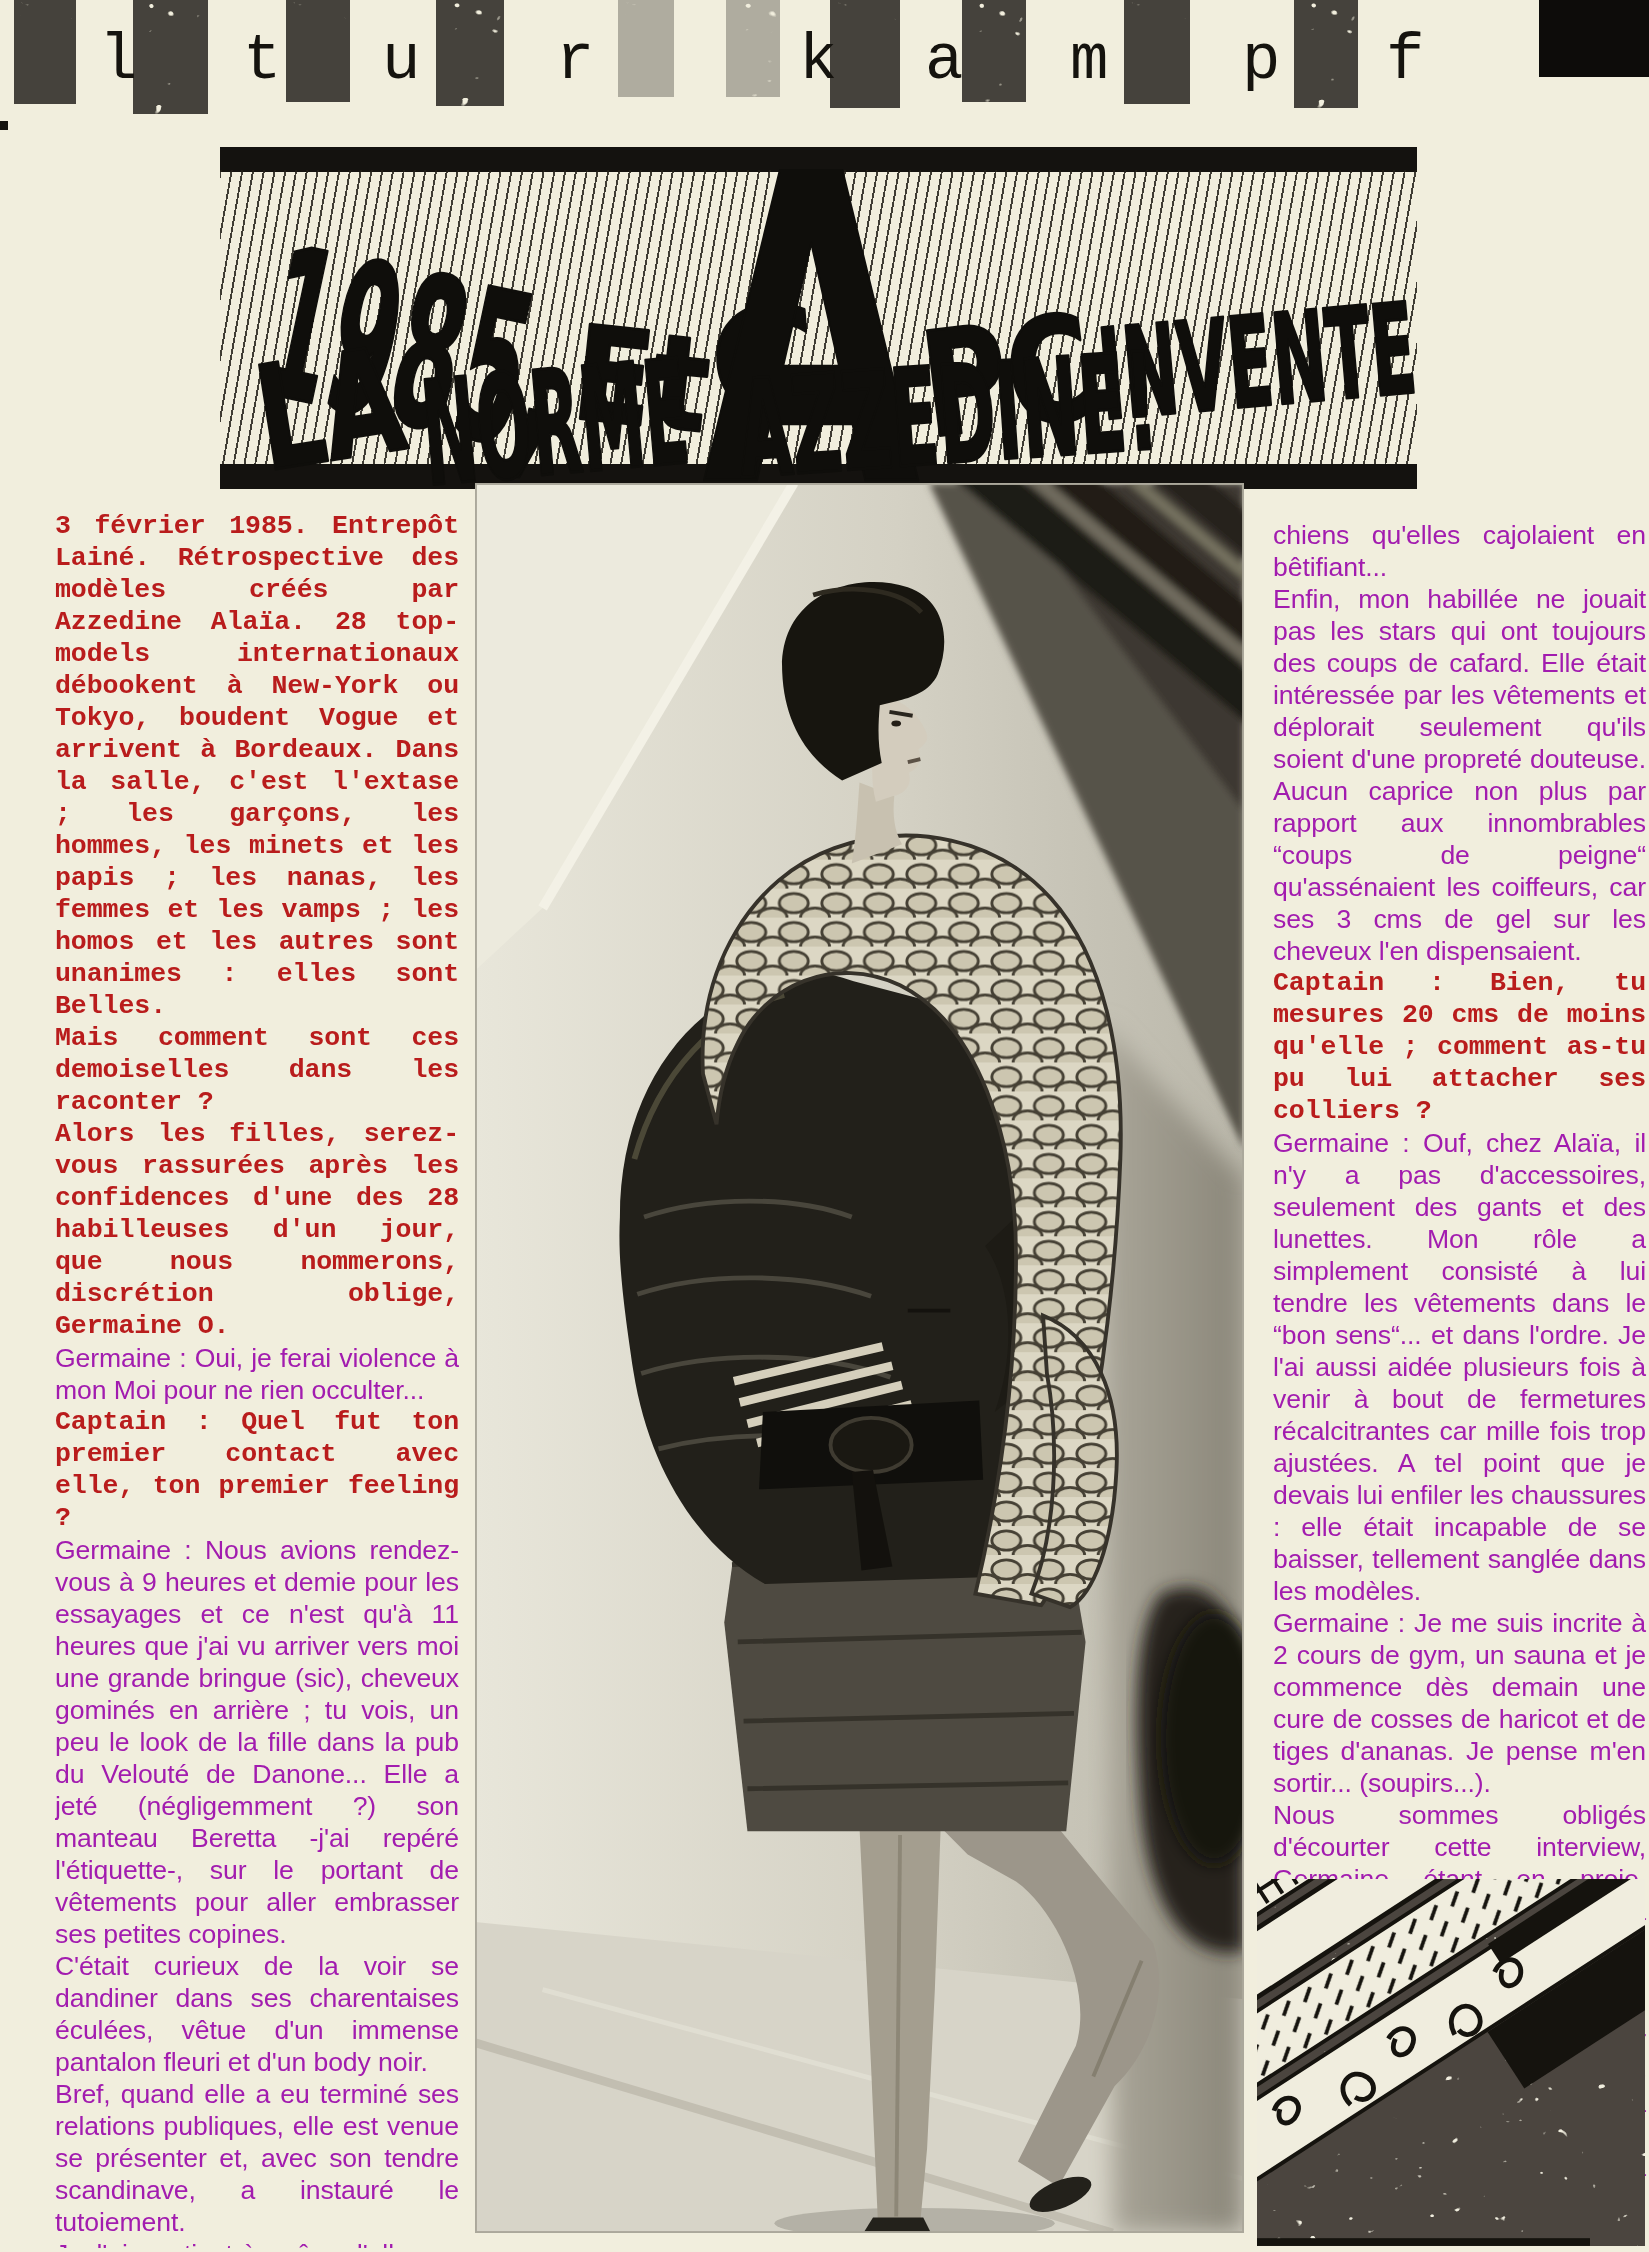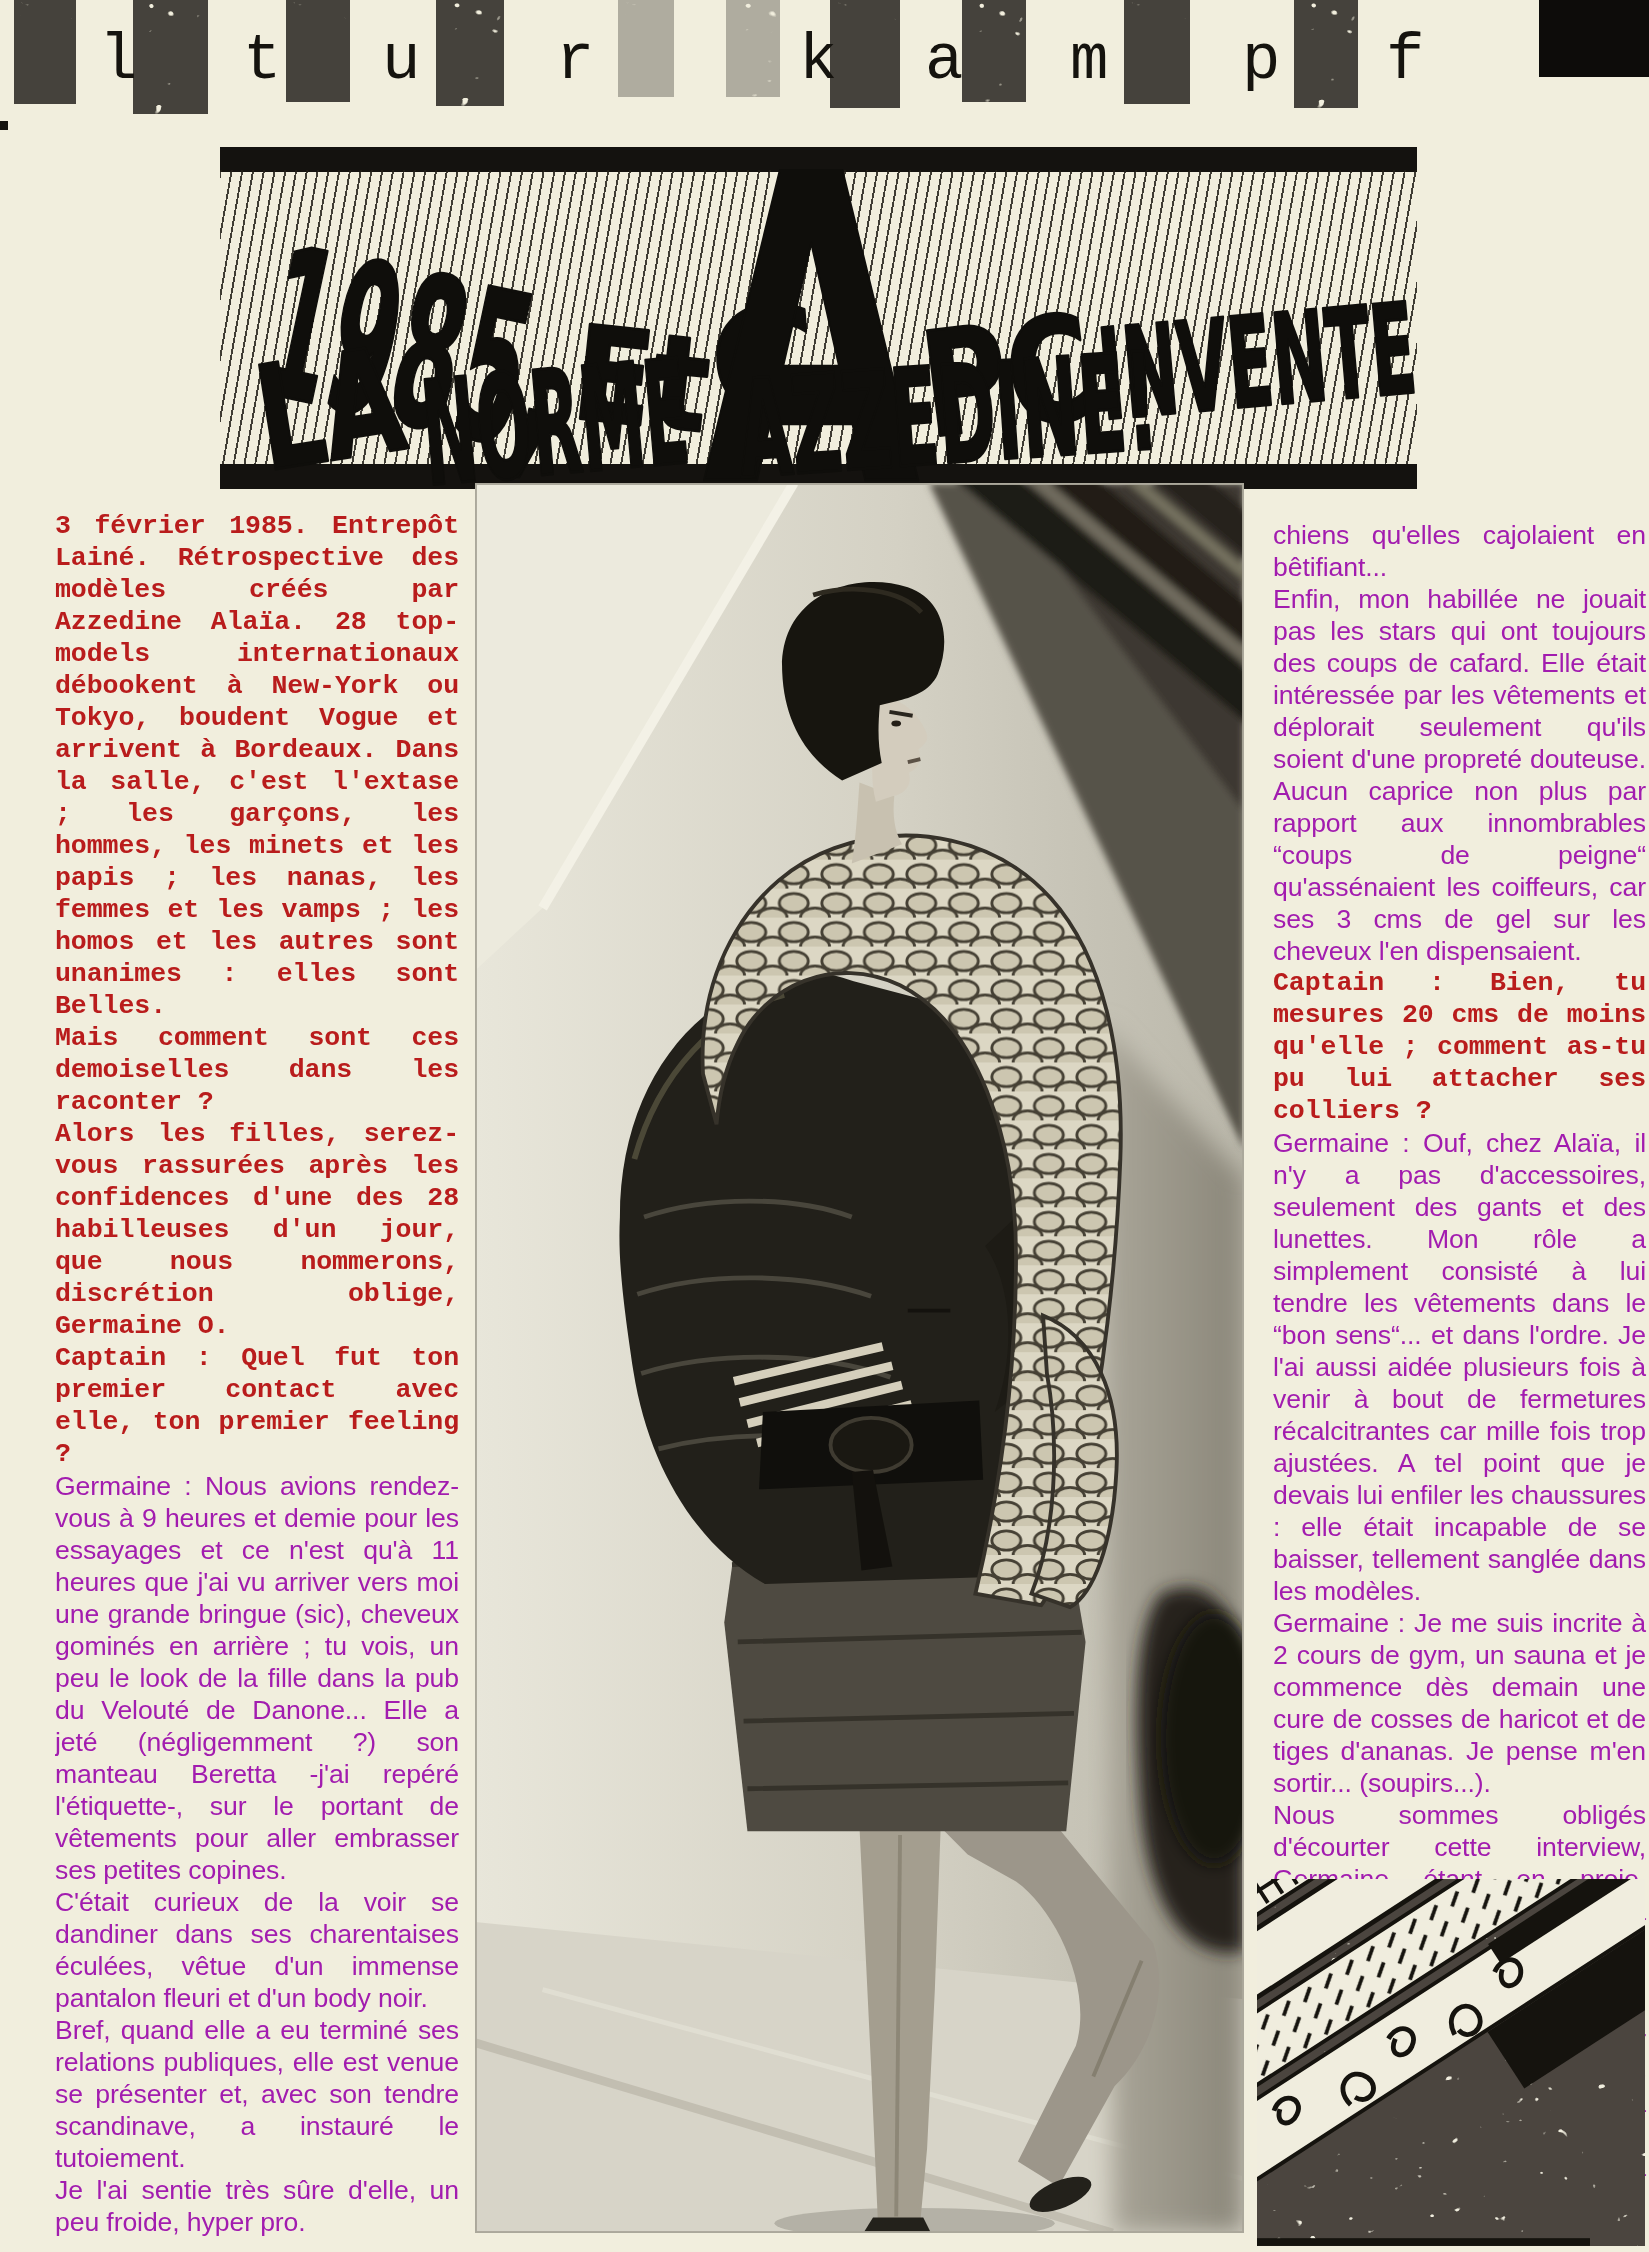--- a/index.html
+++ b/index.html
@@ -174,20 +174,21 @@
     <text x="48" y="335" font-size="150" transform="rotate(-9 48 335)" textLength="150" lengthAdjust="spacingAndGlyphs">LA</text>
     <text x="215" y="350" font-size="150" transform="rotate(-5 215 350)" textLength="275" lengthAdjust="spacingAndGlyphs">NORME</text>
     <text x="540" y="342" font-size="140" transform="rotate(-4 540 342)" textLength="435" lengthAdjust="spacingAndGlyphs">AZZEDINE!</text>
   </svg>
 </div>
 
 <div id="leftcol" class="col">
     <p class="para bold">3 février 1985. Entrepôt Lainé. Rétrospective des modèles créés par Azzedine Alaïa. 28 top-models internationaux débookent à New-York ou Tokyo, boudent Vogue et arrivent à Bordeaux. Dans la salle, c'est l'extase ; les garçons, les hommes, les minets et les papis ; les nanas, les femmes et les vamps ; les homos et les autres sont unanimes : elles sont Belles.</p>
     <p class="para bold">Mais comment sont ces demoiselles dans les raconter ?</p>
     <p class="para bold">Alors les filles, serez-vous rassurées après les confidences d'une des 28 habilleuses d'un jour, que nous nommerons, discrétion oblige, Germaine O.</p>
+    <p class="para">Germaine : Oui, je ferai violence à mon Moi pour ne rien occulter...</p>
     <p class="para bold">Captain : Quel fut ton premier contact avec elle, ton premier feeling ?</p>
     <p class="para">Germaine : Nous avions rendez-vous à 9 heures et demie pour les essayages et ce n'est qu'à 11 heures que j'ai vu arriver vers moi une grande bringue (sic), cheveux gominés en arrière ; tu vois, un peu le look de la fille dans la pub du Velouté de Danone... Elle a jeté (négligemment ?) son manteau Beretta -j'ai repéré l'étiquette-, sur le portant de vêtements pour aller embrasser ses petites copines.</p>
     <p class="para">C'était curieux de la voir se dandiner dans ses charentaises éculées, vêtue d'un immense pantalon fleuri et d'un body noir.</p>
     <p class="para">Bref, quand elle a eu terminé ses relations publiques, elle est venue se présenter et, avec son tendre scandinave, a instauré le tutoiement.</p>
     <p class="para">Je l'ai sentie très sûre d'elle, un peu froide, hyper pro.</p>
   </div>
 
 <div id="photo">
 <svg viewBox="0 0 796 1812" preserveAspectRatio="none">
   <defs>

